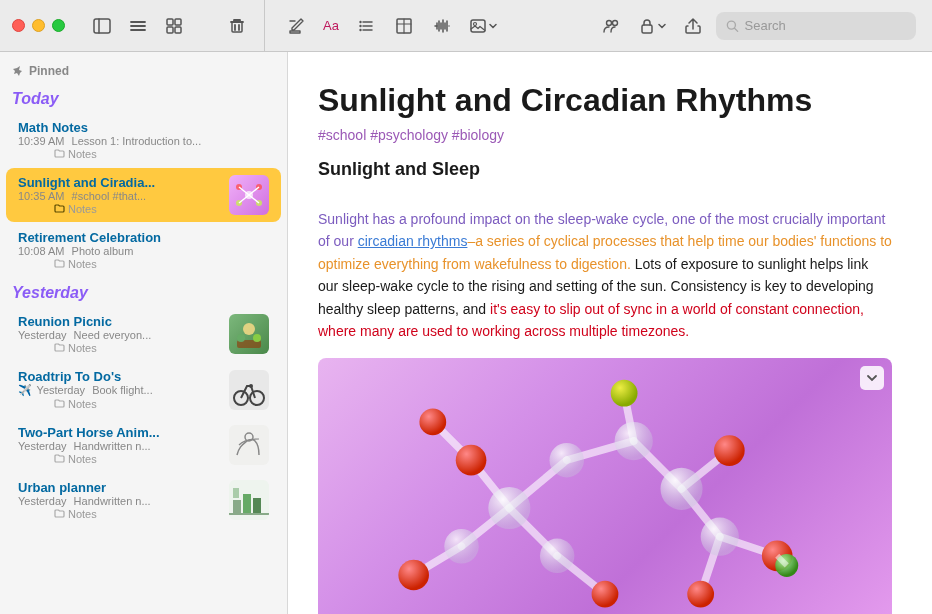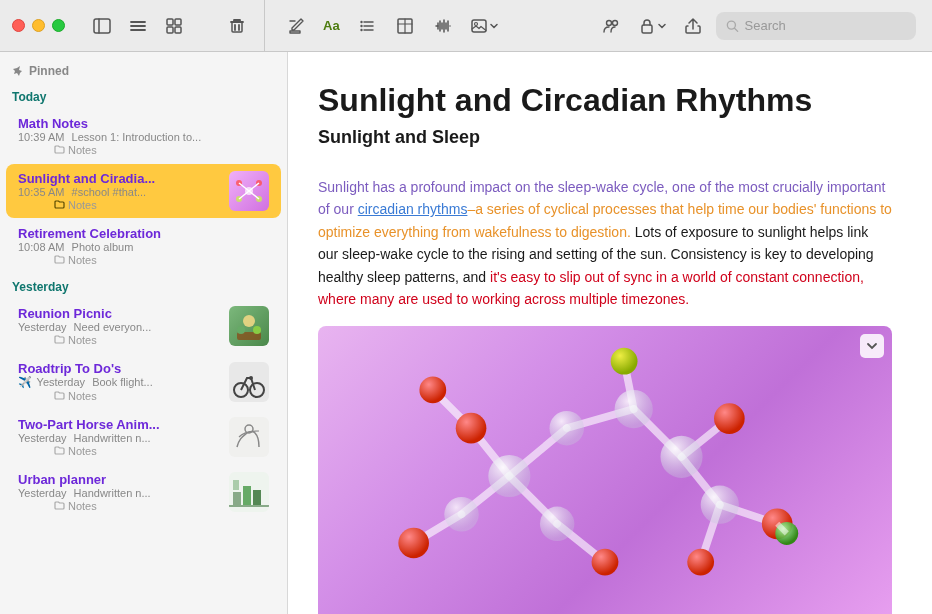--- a/index.html
+++ b/index.html
@@ -59,36 +59,36 @@
     .sidebar::-webkit-scrollbar-thumb { background: #ccc; border-radius: 3px; }
 
     .pinned-header {
       display: flex; align-items: center; gap: 5px;
       padding: 4px 12px 6px;
       font-size: 12px; font-weight: 600; color: #888;
     }
 
     .section-label {
       padding: 6px 12px 4px;
-      font-size: 12px; font-weight: 600; color: #0f766e;
+      font-size: 16px; font-weight: 600; color: #8b5cf6; font-style: italic;
     }
 
     .note-item {
       display: flex; align-items: center;
       padding: 7px 12px;
       cursor: pointer;
       border-radius: 8px;
       margin: 1px 6px;
       position: relative;
     }
     .note-item.active { background: #ffc940; }
 
     .note-info { flex: 1; min-width: 0; }
     .note-title {
-      font-size: 13px; font-weight: 600; color: #6d28d9;
+      font-size: 13px; font-weight: 600; color: #0369a1;
       white-space: nowrap; overflow: hidden; text-overflow: ellipsis;
     }
     .note-meta {
       font-size: 11px; color: #888;
       white-space: nowrap; overflow: hidden; text-overflow: ellipsis;
     }
     .note-meta span.time { color: #888; margin-right: 4px; }
     .note-footer {
       font-size: 11px; color: #999;
       display: flex; align-items: flex-start; gap: 3px;
@@ -238,21 +238,21 @@
   </div>
   <div class="wt-right">
 
     <div class="tb-icon">
       <svg class="icon-svg" viewBox="0 0 18 18">
         <path d="M14 2l2 2-9 9H5v-2L14 2z" stroke="#555" stroke-width="1.4" fill="none"></path>
         <path d="M3 4h5M3 14h10v2H3z" stroke="#555" stroke-width="1.4" fill="none"></path>
       </svg>
     </div>
 
-    <div class="tb-icon" style="font-size:13px;font-weight:700;color:#4d7c0f;width:auto;padding:0 4px;">
+    <div class="tb-icon" style="font-size:13px;font-weight:400;color:#be185d;width:auto;padding:0 4px;">
       <span>Aa</span>
     </div>
 
     <div class="tb-icon">
       <svg class="icon-svg" viewBox="0 0 18 18">
         <circle cx="3.5" cy="5" r="1.2" fill="#555" stroke="none"></circle>
         <circle cx="3.5" cy="9" r="1.2" fill="#555" stroke="none"></circle>
         <circle cx="3.5" cy="13" r="1.2" fill="#555" stroke="none"></circle>
         <line x1="6" y1="5" x2="15" y2="5" stroke="#555" stroke-width="1.5"></line>
         <line x1="6" y1="9" x2="15" y2="9" stroke="#555" stroke-width="1.5"></line>
@@ -499,20 +499,21 @@
           <rect x="24" y="18" width="8" height="16" fill="#558855"></rect>
           <rect x="4" y="8" width="6" height="10" fill="#aaccaa"></rect>
           <line x1="0" y1="34" x2="40" y2="34" stroke="#88aa88" stroke-width="2"></line>
         </svg>
       </div>
     </div>
   </div>
 
   <div class="content-area">
     <h1 class="note-title-main">Sunlight and Circadian Rhythms</h1>
+    <p class="note-tags">#school #psychology #biology</p>
     <h2 class="note-subtitle">Sunlight and Sleep</h2>
     <p class="note-body">
       <span class="text-purple">Sunlight has a profound impact on the sleep-wake cycle, one of the most crucially important of our </span><span class="text-blue" style="text-decoration:underline;">circadian rhythms</span><span class="text-orange">–a series of cyclical processes that help time our bodies' functions to optimize everything from wakefulness to digestion.</span><span> Lots of exposure to sunlight helps link our sleep-wake cycle to the rising and setting of the sun. Consistency is key to developing healthy sleep patterns, and </span><span class="text-red">it's easy to slip out of sync in a world of constant connection, where many are used to working across multiple timezones.</span>
     </p>
 
     <div class="image-container">
       <div class="image-expand-btn">
         <svg width="12" height="12" viewBox="0 0 12 12">
           <path d="M2 4l4 4 4-4" stroke="#555" stroke-width="1.8" fill="none" stroke-linecap="round"></path>
         </svg>

